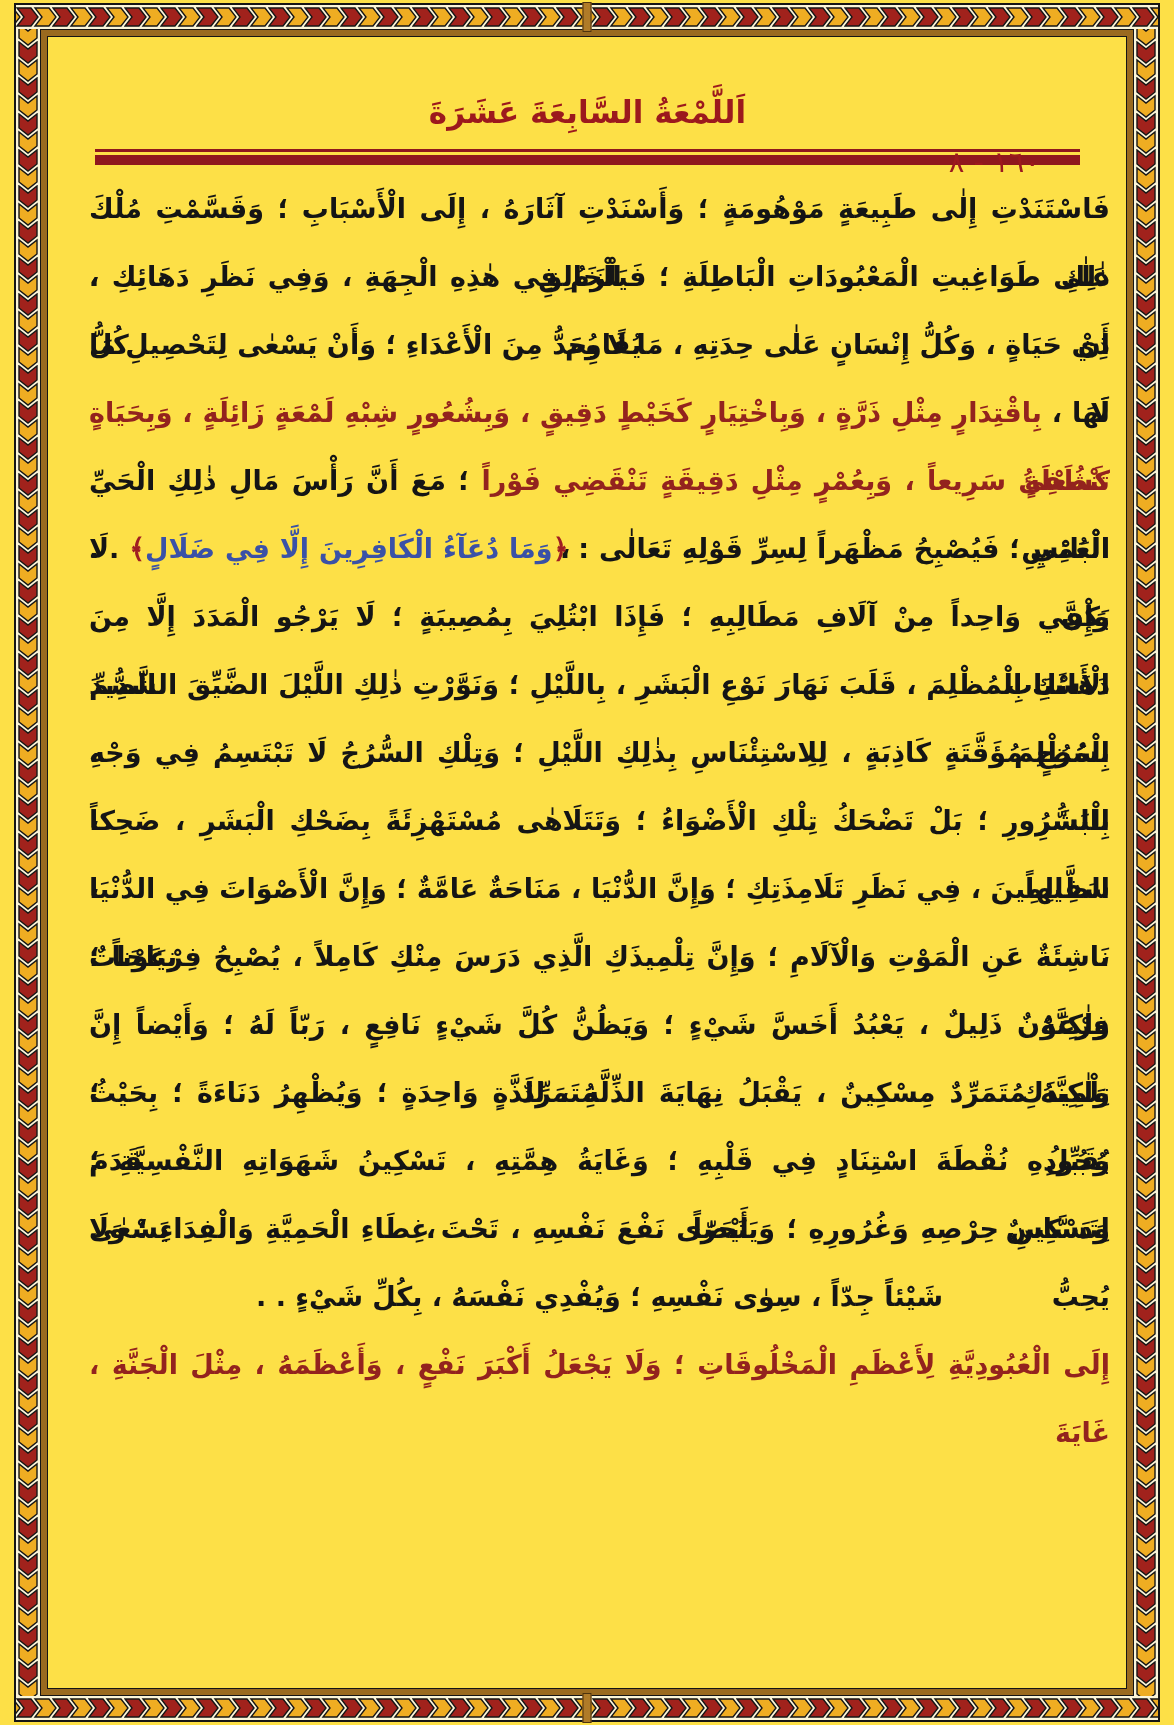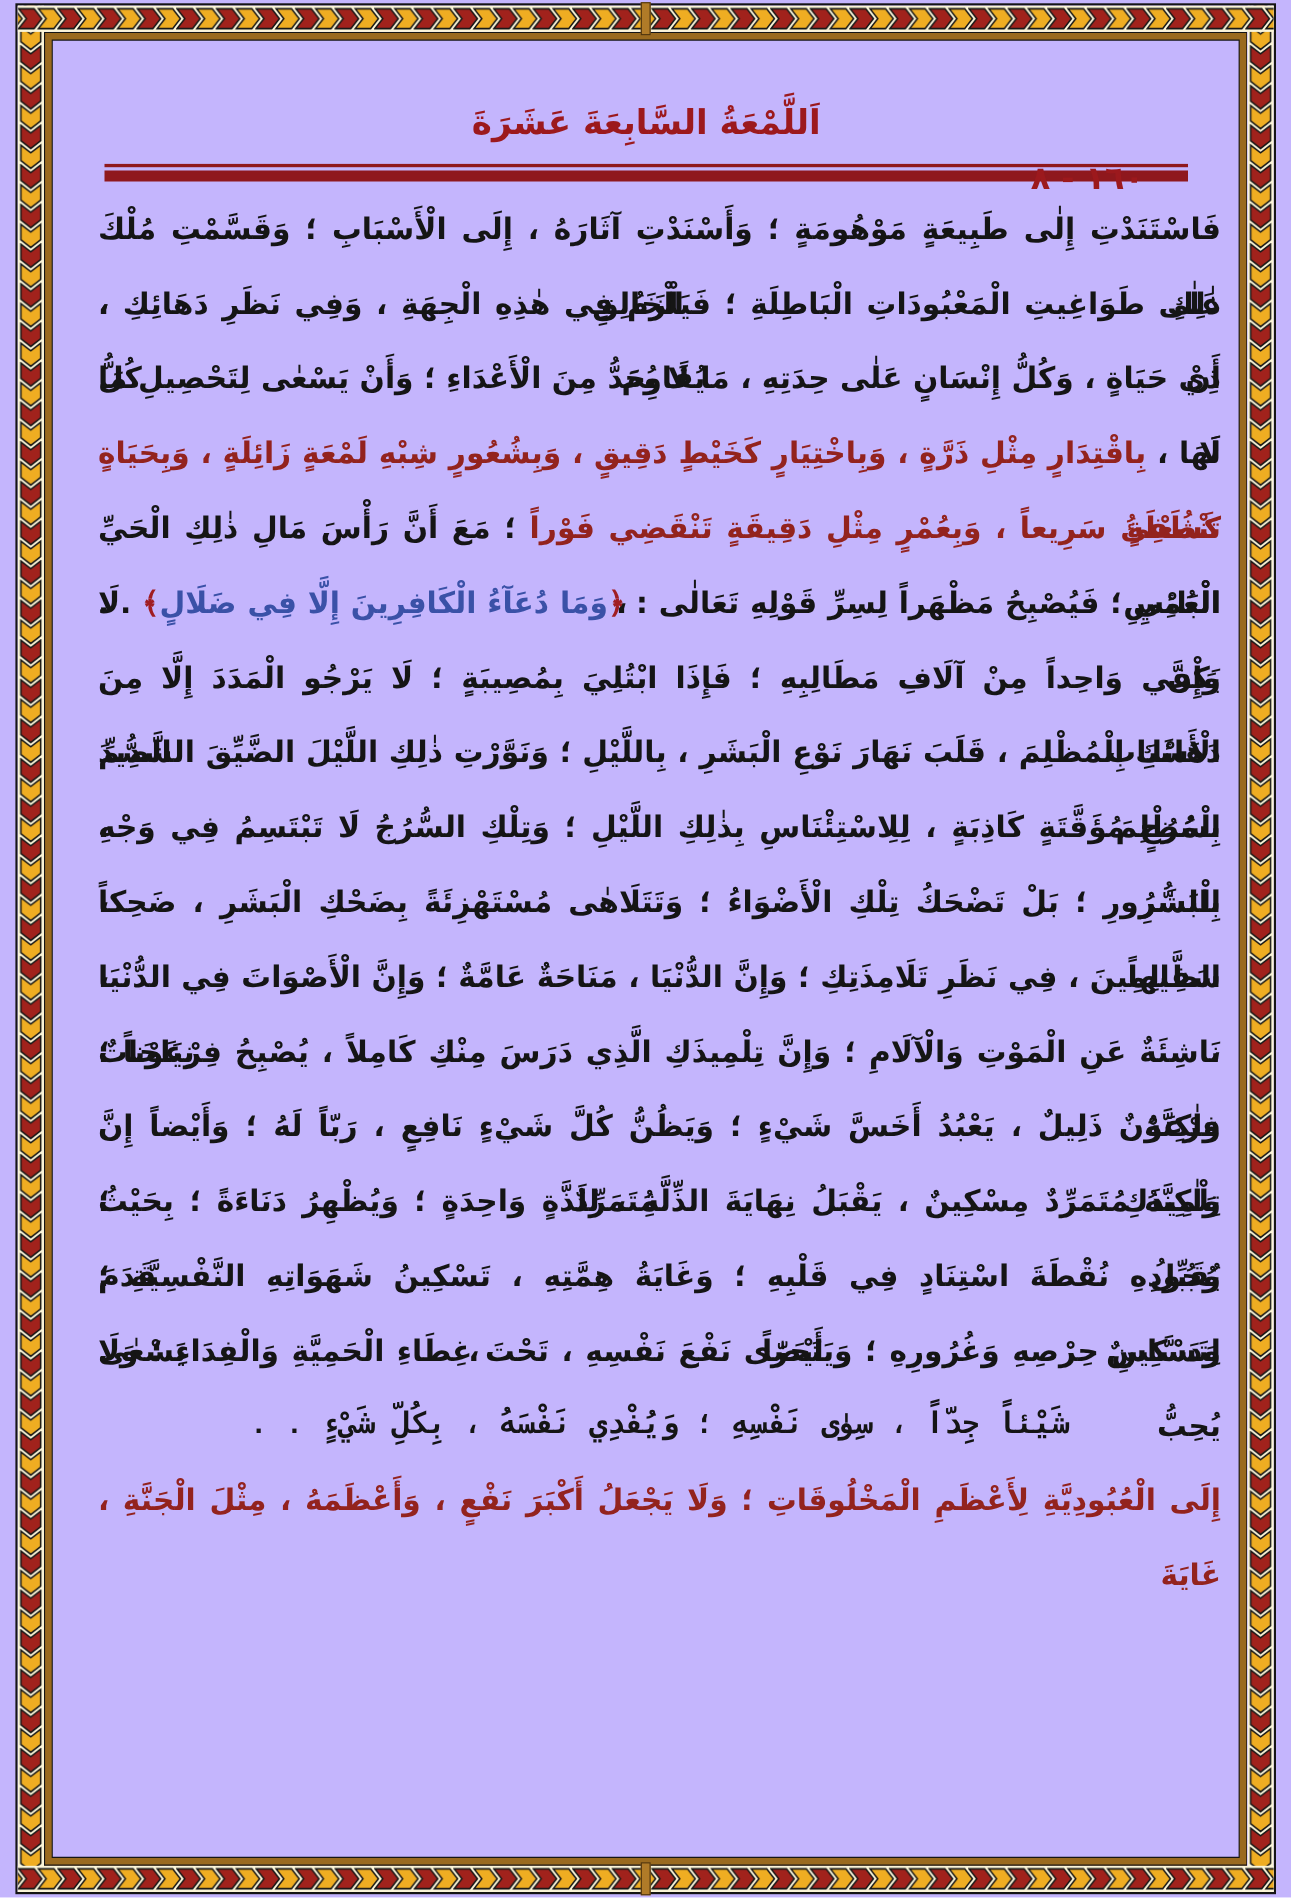--- a/index.html
+++ b/index.html
@@ -1,17 +1,17 @@
 <!DOCTYPE html>
 <html dir="rtl" lang="ar"><head>
 <meta charset="utf-8">
 <style>
   html,body{margin:0;padding:0;background:#ffffff;}
   .page{
-    position:relative;width:1174px;height:1725px;margin:0 auto;background:#c4b5fd;
+    position:relative;width:1174px;height:1725px;margin:0 auto;background:#fde047;
     font-family:"DejaVu Sans",sans-serif;direction:rtl;overflow:hidden;
   }
   
   .frame{position:absolute;top:3px;bottom:3px;left:14px;right:14px;border:2px solid #151515;}
   .strip{position:absolute;display:block;}
   .strip-left{left:0;top:0;bottom:0;width:24px;height:100%;}
   .strip-right{right:0;top:0;bottom:0;width:24px;height:100%;}
   .strip-top{top:0;left:0;right:0;height:24px;width:100%;}
   .strip-bottom{bottom:0;left:0;right:0;height:24px;width:100%;}
   .frame-inner{
@@ -26,36 +26,36 @@
   .tick-bottom{bottom:-3px;}
   
   .content{position:absolute;left:65px;right:64px;top:37px;bottom:40px;}
   .page-header{position:relative;}
   .page-title{
     margin-top:50px;text-align:center;color:#9C191D;
     font-size:31px;font-weight:bold;line-height:50px;
   }
   .page-number{
     position:absolute;left:auto;right:auto;top:58px;color:#9C191D;
-    font-size:29px;font-weight:bold;
+    font-size:29px;font-weight:normal;
   }
   
   [dir="rtl"] .page-number{left:70px;} 
   .page-number.phys-right{left:auto;right:70px;}
   .header-rule{margin:12px 30px 0 30px;}
   .rule-thin{height:3px;background:#8F181D;}
   .rule-gap{height:3px;background:transparent;}
   .rule-thick{height:10px;background:#8F181D;}
   
   .body-text{margin-top:10px;font-weight:bold;font-size:27px;color:#151515;}
   .line{
     line-height:68px;height:68px;overflow:visible;
     text-align:justify;text-align-last:justify;text-justify:inter-word;margin-left:24px;
   }
-  .line.center{text-align-last:center;font-family:Liberation Mono, monospace;}
+  .line.center{text-align-last:center;}
   .c-black{color:#151515;}
   .c-red{color:#93231E;}
   .c-blue{color:#3A51A7;}
   .c-bracket{color:#A01D22;}
 </style>
 </head>
 <body>
 
 <div class="page">
 

